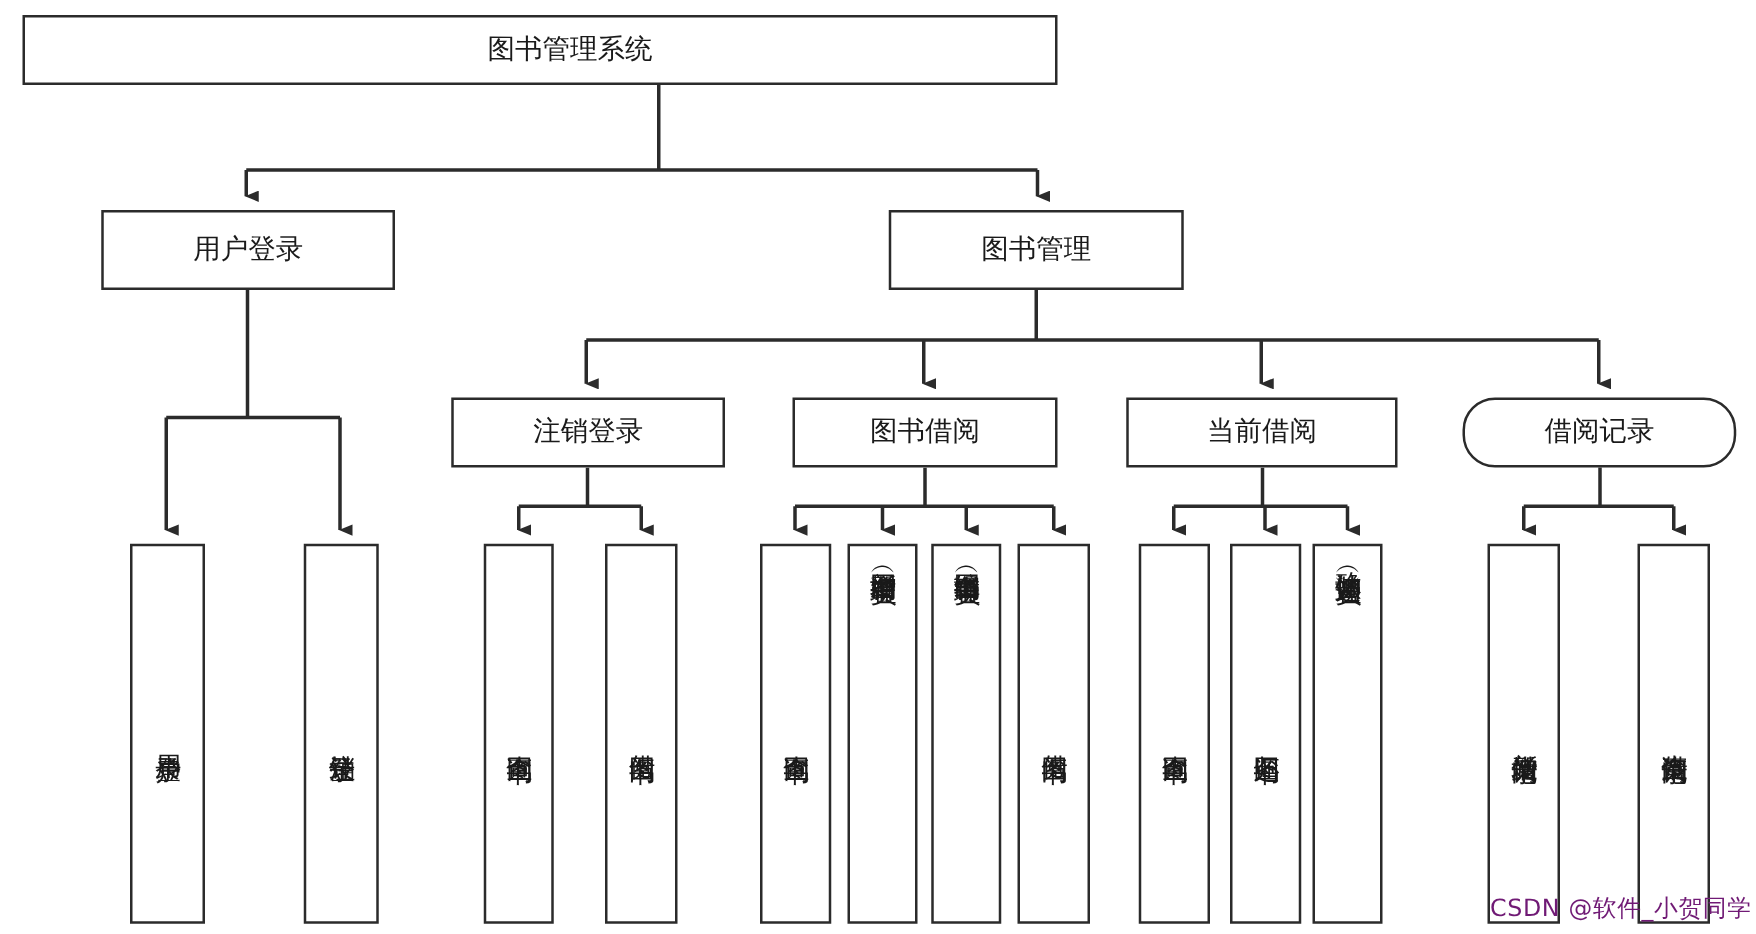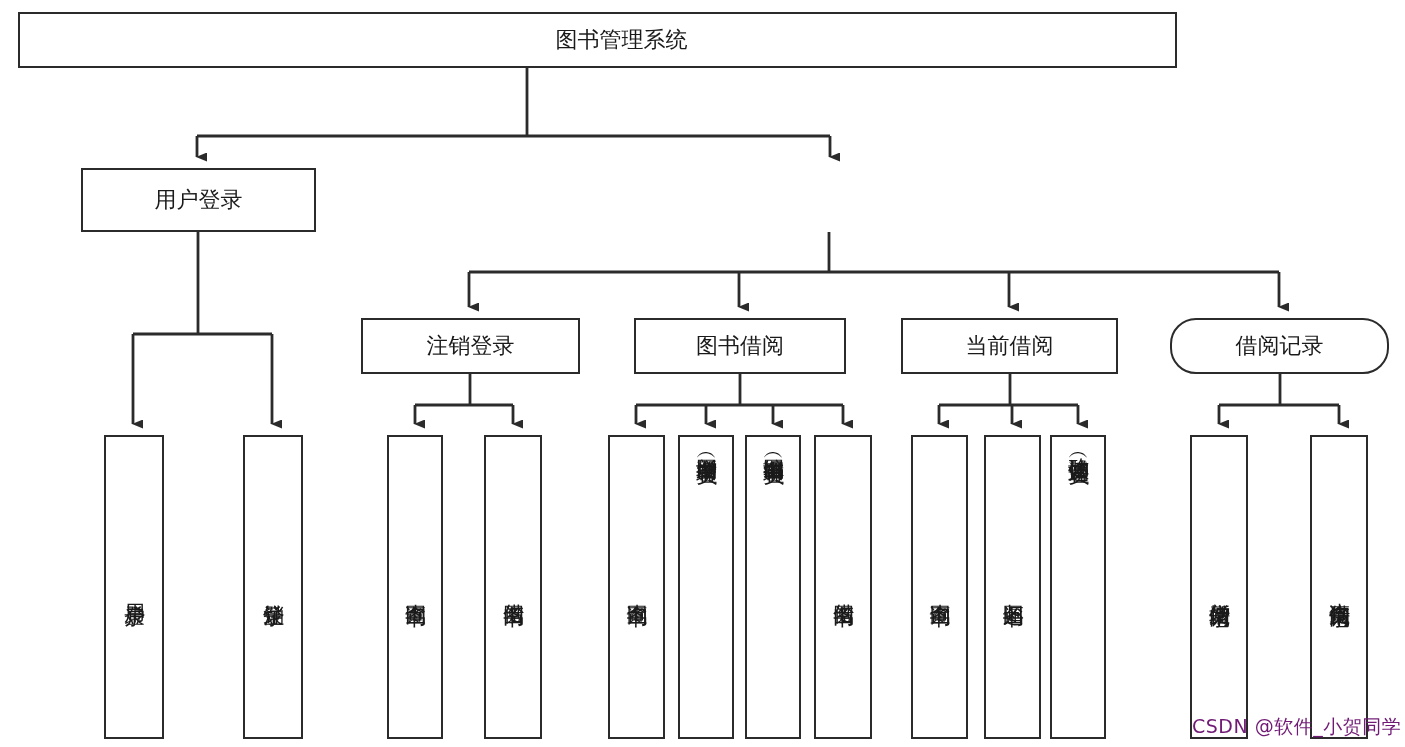--- a/index.html
+++ b/index.html
@@ -120,27 +120,30 @@
       <path d="M 1012,405 L 1012,424" marker-end="url(#arrowhead)"></path>
       <path d="M 1078,405 L 1078,424" marker-end="url(#arrowhead)"></path>
 
       <path d="M 1280,374 L 1280,405"></path>
       <path d="M 1219,405 L 1339,405"></path>
       <path d="M 1219,405 L 1219,424" marker-end="url(#arrowhead)"></path>
       <path d="M 1339,405 L 1339,424" marker-end="url(#arrowhead)"></path>
     </g>
   </svg>
 
-  <div class="node-box" style="left:18px; top:12px; width:1159px; height:56px;padding-left:48px;">
+  <div class="node-box" style="left:18px; top:12px; width:828px; height:56px;padding-left:48px;">
     <span class="node-label">图书管理系统</span>
   </div>
 
   <div class="node-box" style="left:81px; top:168px; width:235px; height:64px;">
     <span class="node-label">用户登录</span>
   </div>
+  <div class="node-box" style="left:711px; top:168px; width:236px; height:64px;">
+    <span class="node-label">图书管理</span>
+  </div>
 
   <div class="node-box" style="left:361px; top:318px; width:219px; height:56px;">
     <span class="node-label">注销登录</span>
   </div>
   <div class="node-box" style="left:634px; top:318px; width:212px; height:56px;">
     <span class="node-label">图书借阅</span>
   </div>
   <div class="node-box" style="left:901px; top:318px; width:217px; height:56px;">
     <span class="node-label">当前借阅</span>
   </div>

